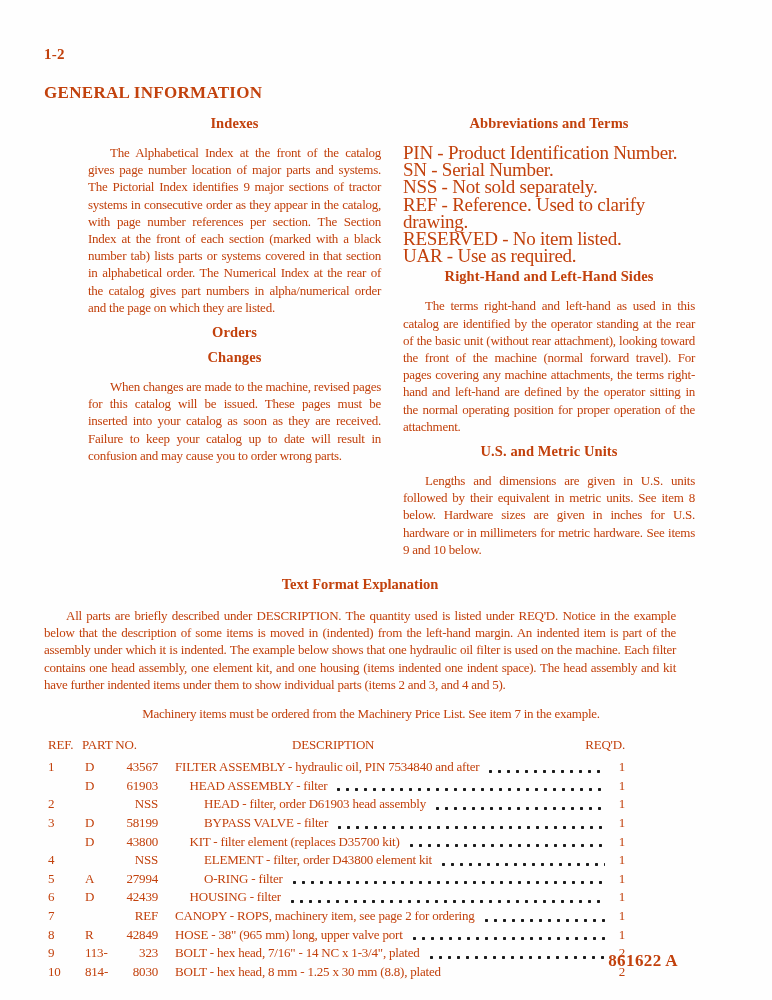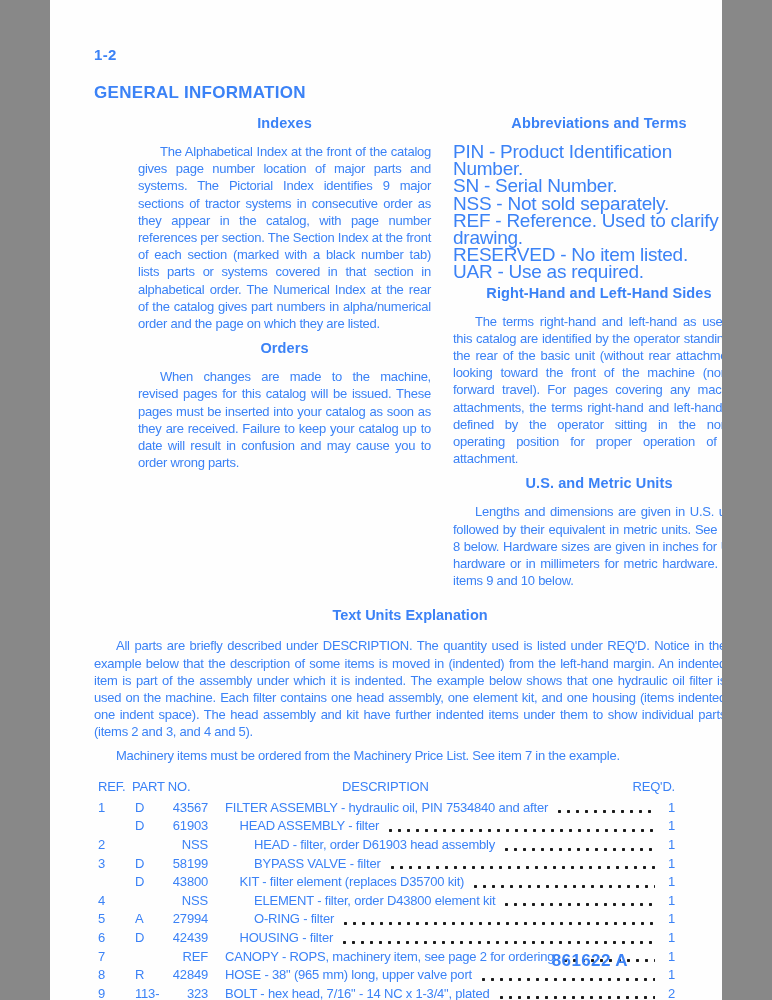--- a/index.html
+++ b/index.html
@@ -1,21 +1,21 @@
 <!DOCTYPE html>
 <html><head>
 <meta charset="utf-8">
 <style>
   html,body { margin:0; padding:0; background:#888; }
   .page {
     position:relative;
-    width:672px; height:1000px;
+    width:772px; height:1000px;
     background:#fefefe;
-    font-family:Liberation Sans, sans-serif;
-    color:#3b82f6;
+    font-family:Liberation Serif, serif;
+    color:#c2410c;
     overflow:hidden;
     margin:0 auto;
   }
   .content { position:absolute; left:44px; top:46px; width:632px; }
 
   .page-num { font-size:15px; font-weight:bold; letter-spacing:0.3px; }
   .doc-title { font-size:17px; font-weight:bold; margin:20px 0 0 0; letter-spacing:0.3px; }
 
   .two-col { display:grid; grid-template-columns:293px 292px; column-gap:22px; margin-top:12px;margin-left:44px; }
 
@@ -27,21 +27,21 @@
     font-size:13px; line-height:17.2px; letter-spacing:-0.25px;
     text-align:justify; margin:12px 0 0 0;
   }
   p.ind { text-indent:22px; }
 
   .abbr-list { margin-top:12px; }
   .abbr-item { font-size:19px; line-height:17.2px; letter-spacing:-0.25px; }
 
   .center-heading { text-align:center; font-size:14.5px; font-weight:bold; margin:18px 0 0 0; }
   p.full { margin-top:14px; }
-  p.note { margin-top:6px; text-align:left; }
+  p.note { margin-top:12px; text-align:center; }
 
   
   .parts-table { margin:15px 0 0 4px; width:577px; font-size:13px; letter-spacing:-0.2px; }
   .t-header { display:flex; font-size:13px; margin-bottom:5px; }
   .h-ref   { width:34px; }
   .h-part  { width:76px; text-align:left; }
   .h-desc  { flex:1; padding-left:134px; }
   .h-reqd  { text-align:right; }
 
   .t-row { display:flex; line-height:18.6px; }
@@ -73,20 +73,21 @@
     <div class="page-num">1-2</div>
     <div class="doc-title">GENERAL INFORMATION</div>
 
     <div class="two-col">
       <div class="col">
         <h3 class="sec-heading">Indexes</h3>
         <p class="body ind">The Alphabetical Index at the front of the catalog gives page number location of major parts and systems. The Pictorial Index identifies 9 major sections of tractor systems in consecutive order as they appear in the catalog, with page number references per section. The Section Index at the front of each section (marked with a black number tab) lists parts or systems covered in that section in alphabetical order. The Numerical Index at the rear of the catalog gives part numbers in alpha/numerical order and the page on which they are listed.</p>
 
         <h3 class="sec-heading mt-sm">Orders</h3>
 
+        <h3 class="sec-heading mt-sm">Changes</h3>
         <p class="body ind">When changes are made to the machine, revised pages for this catalog will be issued. These pages must be inserted into your catalog as soon as they are received. Failure to keep your catalog up to date will result in confusion and may cause you to order wrong parts.</p>
       </div>
 
       <div class="col">
         <h3 class="sec-heading">Abbreviations and Terms</h3>
         <div class="abbr-list" id="abbr-list">
             <div class="abbr-item">PIN - Product Identification Number.</div>
             <div class="abbr-item">SN - Serial Number.</div>
             <div class="abbr-item">NSS - Not sold separately.</div>
             <div class="abbr-item">REF - Reference. Used to clarify drawing.</div>
@@ -95,21 +96,21 @@
           </div>
 
         <h3 class="sec-heading mt-xs">Right-Hand and Left-Hand Sides</h3>
         <p class="body ind">The terms right-hand and left-hand as used in this catalog are identified by the operator standing at the rear of the basic unit (without rear attachment), looking toward the front of the machine (normal forward travel). For pages covering any machine attachments, the terms right-hand and left-hand are defined by the operator sitting in the normal operating position for proper operation of the attachment.</p>
 
         <h3 class="sec-heading mt-sm">U.S. and Metric Units</h3>
         <p class="body ind">Lengths and dimensions are given in U.S. units followed by their equivalent in metric units. See item 8 below. Hardware sizes are given in inches for U.S. hardware or in millimeters for metric hardware. See items 9 and 10 below.</p>
       </div>
     </div>
 
-    <h3 class="center-heading">Text Units Explanation</h3>
+    <h3 class="center-heading">Text Format Explanation</h3>
     <p class="body ind full">All parts are briefly described under DESCRIPTION. The quantity used is listed under REQ'D. Notice in the example below that the description of some items is moved in (indented) from the left-hand margin. An indented item is part of the assembly under which it is indented. The example below shows that one hydraulic oil filter is used on the machine. Each filter contains one head assembly, one element kit, and one housing (items indented one indent space). The head assembly and kit have further indented items under them to show individual parts (items 2 and 3, and 4 and 5).</p>
     <p class="body ind note">Machinery items must be ordered from the Machinery Price List. See item 7 in the example.</p>
 
     <div class="parts-table">
       <div class="t-header">
         <span class="h-ref">REF.</span>
         <span class="h-part">PART NO.</span>
         <span class="h-desc">DESCRIPTION</span>
         <span class="h-reqd">REQ'D.</span>
       </div>

